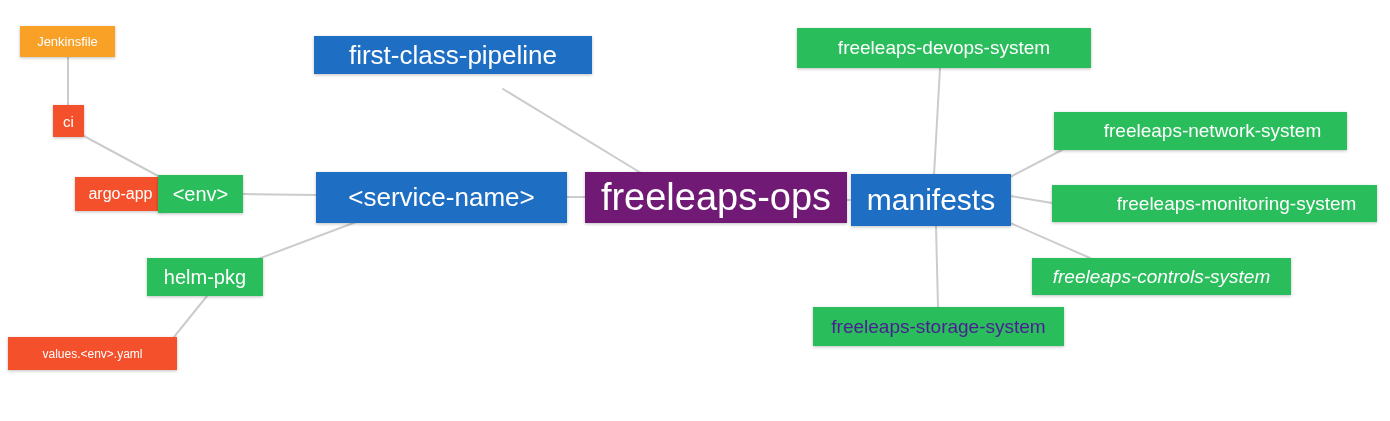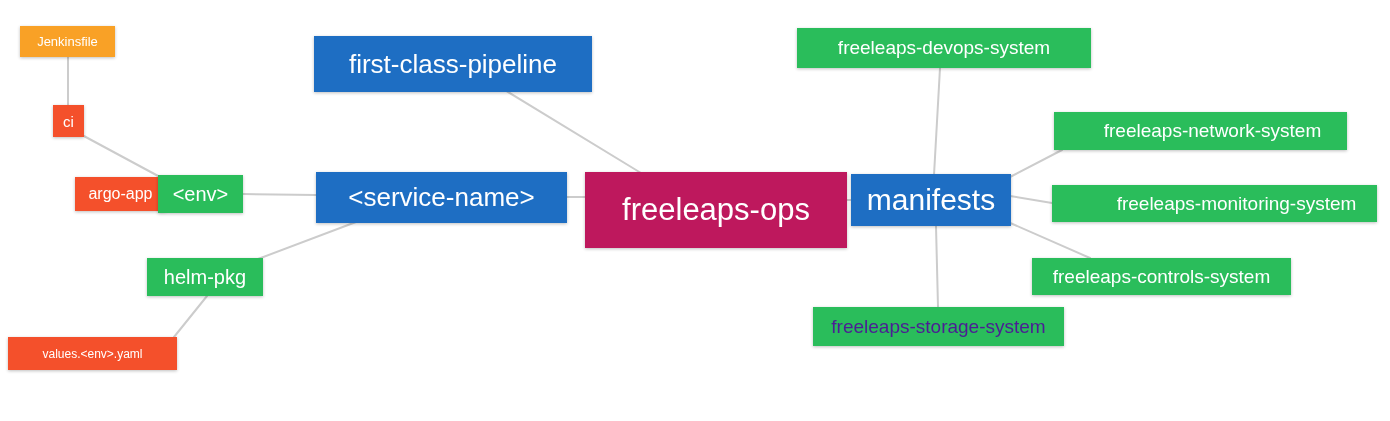--- a/index.html
+++ b/index.html
@@ -56,23 +56,23 @@
       <line x1="1008" y1="222" x2="1090" y2="258" stroke="#cccccc" stroke-width="2" stroke-linecap="round"></line>
       <line x1="936" y1="226" x2="938" y2="307" stroke="#cccccc" stroke-width="2" stroke-linecap="round"></line>
     </svg>
   <div id="nodes-layer">
       <div class="node" style="left: 20px; top: 26px; width: 95px; height: 31px; background: rgb(249, 161, 38); color: rgb(255, 255, 255); font-size: 13px;">Jenkinsfile</div>
       <div class="node" style="left: 53px; top: 105px; width: 31px; height: 32px; background: rgb(244, 80, 43); color: rgb(255, 255, 255); font-size: 15px;">ci</div>
       <div class="node" style="left: 31px; top: 177px; width: 91px; height: 34px; background: rgb(244, 80, 43); color: rgb(255, 255, 255); font-size: 16px; margin-left: 44px;">argo-app</div>
       <div class="node" style="left: 158px; top: 175px; width: 85px; height: 38px; background: rgb(42, 189, 91); color: rgb(255, 255, 255); font-size: 20px;">&lt;env&gt;</div>
       <div class="node" style="left: 147px; top: 258px; width: 116px; height: 38px; background: rgb(42, 189, 91); color: rgb(255, 255, 255); font-size: 20px;">helm-pkg</div>
       <div class="node" style="left: 8px; top: 337px; width: 169px; height: 33px; background: rgb(244, 80, 43); color: rgb(255, 255, 255); font-size: 12px;">values.&lt;env&gt;.yaml</div>
-      <div class="node" style="left: 314px; top: 36px; width: 278px; height: 56px; background: rgb(30, 110, 195); color: rgb(255, 255, 255); font-size: 26px;">first-class-pipeline</div>
+      <div class="node" style="left: 314px; top: 36px; width: 278px; height: 38px; background: rgb(30, 110, 195); color: rgb(255, 255, 255); font-size: 26px;">first-class-pipeline</div>
       <div class="node" style="left: 316px; top: 172px; width: 251px; height: 51px; background: rgb(30, 110, 195); color: rgb(255, 255, 255); font-size: 26px;">&lt;service-name&gt;</div>
-      <div class="node" style="left: 585px; top: 172px; width: 262px; height: 76px; background: #be185d; color: rgb(255, 255, 255); font-size: 31px;">freeleaps-ops</div>
+      <div class="node" style="left: 585px; top: 172px; width: 262px; height: 51px; background: #701a75; color: rgb(255, 255, 255); font-size: 38px;">freeleaps-ops</div>
       <div class="node" style="left: 851px; top: 174px; width: 160px; height: 52px; background: rgb(30, 110, 195); color: rgb(255, 255, 255); font-size: 30px;">manifests</div>
       <div class="node" style="left: 797px; top: 28px; width: 294px; height: 40px; background: rgb(42, 189, 91); color: rgb(255, 255, 255); font-size: 19px;">freeleaps-devops-system</div>
       <div class="node" style="left: 1054px; top: 112px; width: 293px; height: 38px; background: rgb(42, 189, 91); color: rgb(255, 255, 255); font-size: 19px; padding-left: 24px;">freeleaps-network-system</div>
       <div class="node" style="left: 1052px; top: 185px; width: 325px; height: 37px; background: rgb(42, 189, 91); color: rgb(255, 255, 255); font-size: 19px; padding-left: 44px;">freeleaps-monitoring-system</div>
-      <div class="node" style="left: 1032px; top: 258px; width: 259px; height: 37px; background: rgb(42, 189, 91); color: rgb(255, 255, 255); font-size: 19px;">freeleaps-controls-system</div>
+      <div class="node" style="left: 1032px; top: 258px; width: 259px; height: 37px; background: rgb(42, 189, 91); color: rgb(255, 255, 255); font-size: 19px; font-style: italic;">freeleaps-controls-system</div>
       <div class="node" style="left: 813px; top: 307px; width: 251px; height: 39px; background: rgb(42, 189, 91); color: #4c1d95; font-size: 19px;">freeleaps-storage-system</div>
     </div>
 </div>
 
 </body></html>

